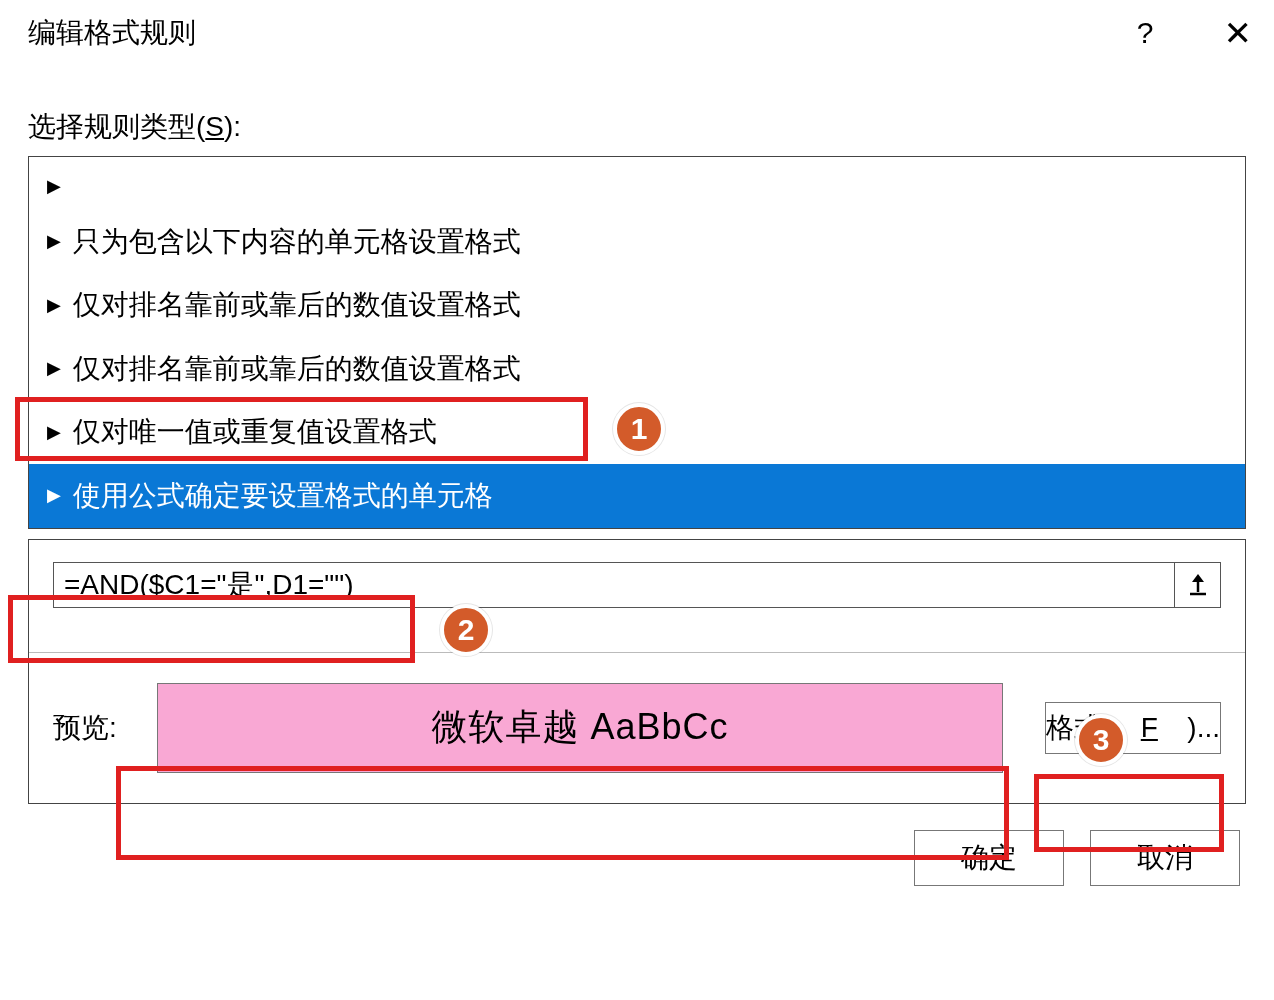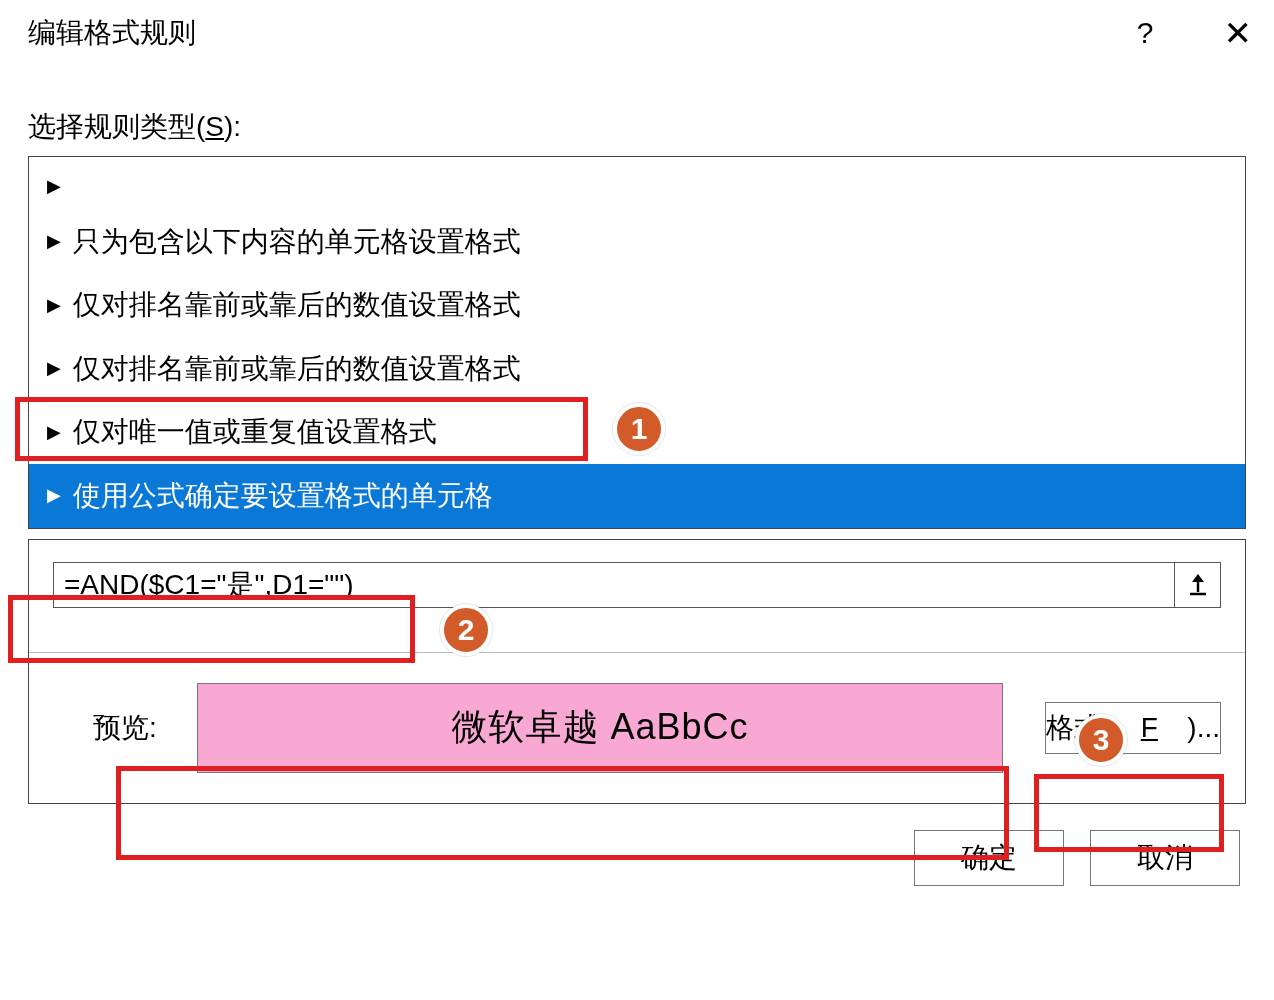--- a/index.html
+++ b/index.html
@@ -126,21 +126,20 @@
   margin: 44px -24px 30px -24px;
 }
 .preview-row {
   display: flex;
   align-items: center;
   gap: 24px;
 }
 .preview-label {
   font-size: 28px;
   min-width: 80px;
-  margin-left: 40px;
 }
 .preview-box {
   flex: 1;
   height: 90px;
   background: #f9a8d4;
   border: 1px solid #777;
   display: flex;
   align-items: center;
   justify-content: center;
   font-size: 36px;

